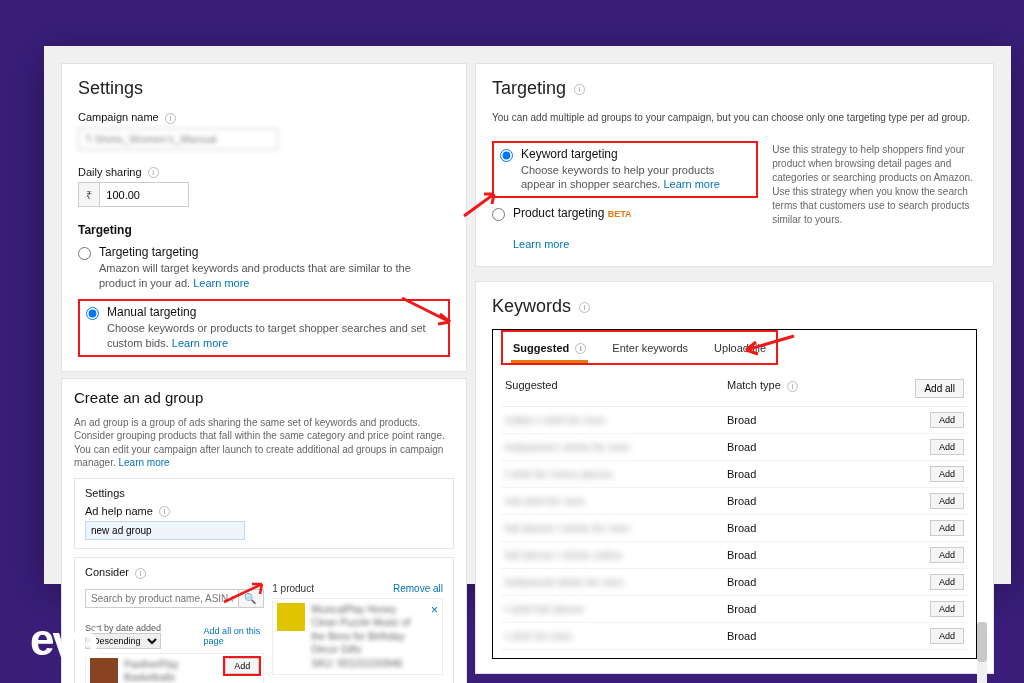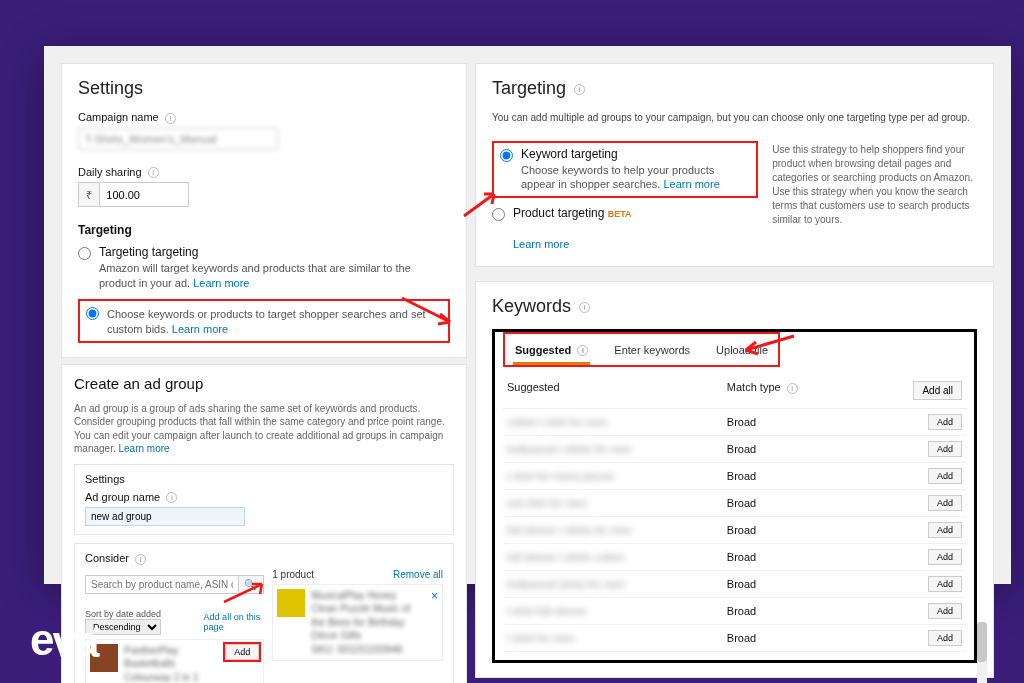--- a/index.html
+++ b/index.html
@@ -164,41 +164,42 @@
               <span>Amazon will target keywords and products that are similar to the product in your ad.</span>
               <span class="link">Learn more</span>
             </div>
           </div>
         </div>
 
         <div class="redbox">
           <div class="radio-block" style="margin-top:0">
             <input type="radio" name="tg" checked="" style="">
             <div>
+              <div class="radio-title">Manual targeting</div>
               <div class="radio-desc">
                 <span>Choose keywords or products to target shopper searches and set custom bids.</span>
                 <span class="link">Learn more</span>
               </div>
             </div>
           </div>
         </div>
       </div>
     </div>
 
     <div class="sub-panel">
       <div class="panel-h2">Create an ad group</div>
       <div class="small">
         <span>An ad group is a group of ads sharing the same set of keywords and products. Consider grouping products that fall within the same category and price point range. You can edit your campaign after launch to create additional ad groups in campaign manager.</span>
         <span class="link">Learn more</span>
       </div>
 
       <div class="sub-panel-inner">
         <div style="font-size:11px">Settings</div>
         <div style="margin-top:6px" class="field-label">
-          <span>Ad group name</span>
+          <span>Ad help name</span>
           <span class="info-dot">i</span>
         </div>
         <input class="adgroup-input" value="new ad group" style="">
       </div>
 
       <div class="sub-panel-inner">
         <div style="font-size:11px">
           <span>Consider</span>
           <span class="info-dot">i</span>
         </div>
@@ -294,21 +295,21 @@
         </div>
       </div>
     </div>
 
     <div class="panel" style="position:relative; flex:1">
       <div class="panel-h1">
         <span>Keywords</span>
         <span class="info-dot">i</span>
       </div>
 
-      <div style="border:3px solid #000000; padding:0 8px 8px 8px">
+      <div style="border:1px solid #000000; padding:0 8px 8px 8px">
         <div style="display:inline-block; border:2px solid #f01818; padding:0 8px">
           <div class="tabs" style="border-bottom:none">
             <div class="tab active">
               <span>Suggested</span>
               <span class="info-dot">i</span>
             </div>
             <div class="tab">Enter keywords</div>
             <div class="tab">Upload file</div>
           </div>
         </div>

